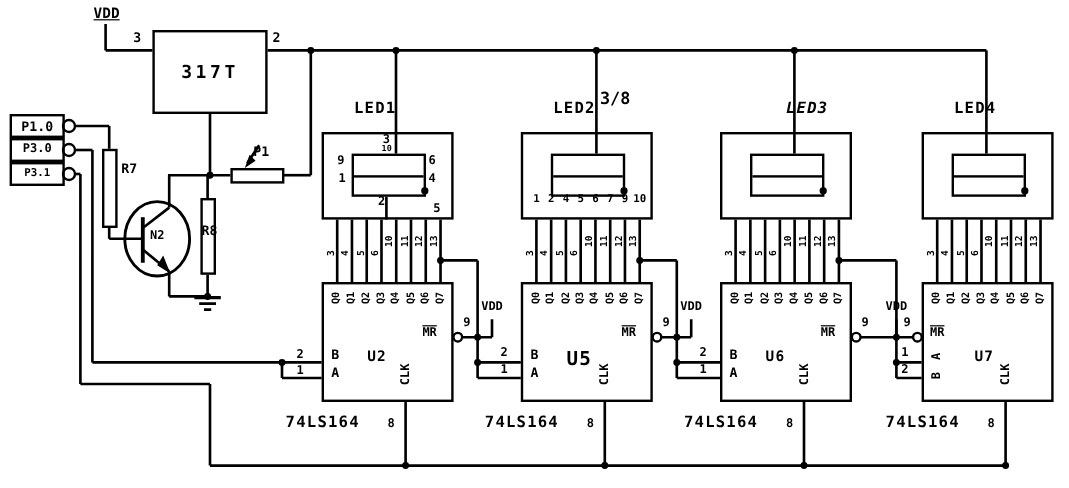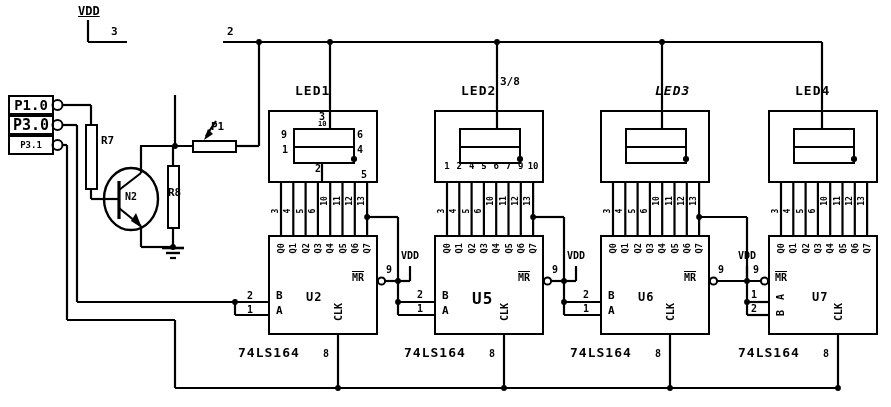--- a/index.html
+++ b/index.html
@@ -142,37 +142,40 @@
       <line x1="830.2" y1="183" x2="830.2" y2="235" stroke="#000" stroke-width="2.2"></line>
       <line x1="842.5" y1="183" x2="842.5" y2="235" stroke="#000" stroke-width="2.2"></line>
       <line x1="854.8" y1="183" x2="854.8" y2="235" stroke="#000" stroke-width="2.2"></line>
       <line x1="867.1" y1="183" x2="867.1" y2="235" stroke="#000" stroke-width="2.2"></line>
       <line x1="838" y1="335" x2="838" y2="388" stroke="#000" stroke-width="2.2"></line>
       <circle cx="764.5" cy="281" r="3.6" fill="#fff" stroke="#000" stroke-width="2"></circle>
     </svg>
 
   <span class="lbl underl" style="left:78px;top:5px;font-size:12px;">VDD</span>
   <span class="lbl" style="left:111px;top:26px;font-size:11px;">3</span>
+  <div class="box ctr" style="left:127px;top:25px;width:96px;height:70px;">
+    <span class="lbl" style="position:static;font-size:15px;letter-spacing:3px;">317T</span>
+  </div>
   <span class="lbl" style="left:227px;top:26px;font-size:11px;">2</span>
 
   <span class="lbl" style="left:211px;top:121px;font-size:11px;">P1</span>
   <div class="box" style="left:192px;top:140px;width:45px;height:13px;"></div>
   <div class="box" style="left:85px;top:124px;width:13px;height:66px;"></div>
   <span class="lbl" style="left:101px;top:135px;font-size:11px;">R7</span>
   <div class="box" style="left:167px;top:165px;width:13px;height:64px;"></div>
   <span class="lbl" style="left:168px;top:187px;font-size:11px;">R8</span>
   <span class="lbl" style="left:125px;top:192px;font-size:10px;">N2</span>
 
-  <span class="lbl" style="left:500px;top:76px;font-size:11px;">3/8</span>
+  <span class="lbl" style="left:500px;top:76px;font-size:14px;">3/8</span>
 
   <div class="box ctr" style="left:8px;top:95px;width:46px;height:20px;">
-    <span class="lbl" style="position:static;font-size:14px;">P1.0</span>
+    <span class="lbl" style="position:static;font-size:11px;">P1.0</span>
   </div>
   <div class="box ctr" style="left:8px;top:115px;width:46px;height:20px;">
-    <span class="lbl" style="position:static;font-size:15px;">P3.0</span>
+    <span class="lbl" style="position:static;font-size:10px;">P3.0</span>
   </div>
   <div class="box ctr" style="left:8px;top:135px;width:46px;height:20px;">
     <span class="lbl" style="position:static;font-size:9px;">P3.1</span>
   </div>
 
   <span class="lbl" style="left:247px;top:291px;">2</span>
   <span class="lbl" style="left:247px;top:305px;">1</span>
 
   <div id="stages">
       <span class="lbl" style="left: 295px; top: 84px; font-size: 13px; letter-spacing: 1px;">LED1</span>

